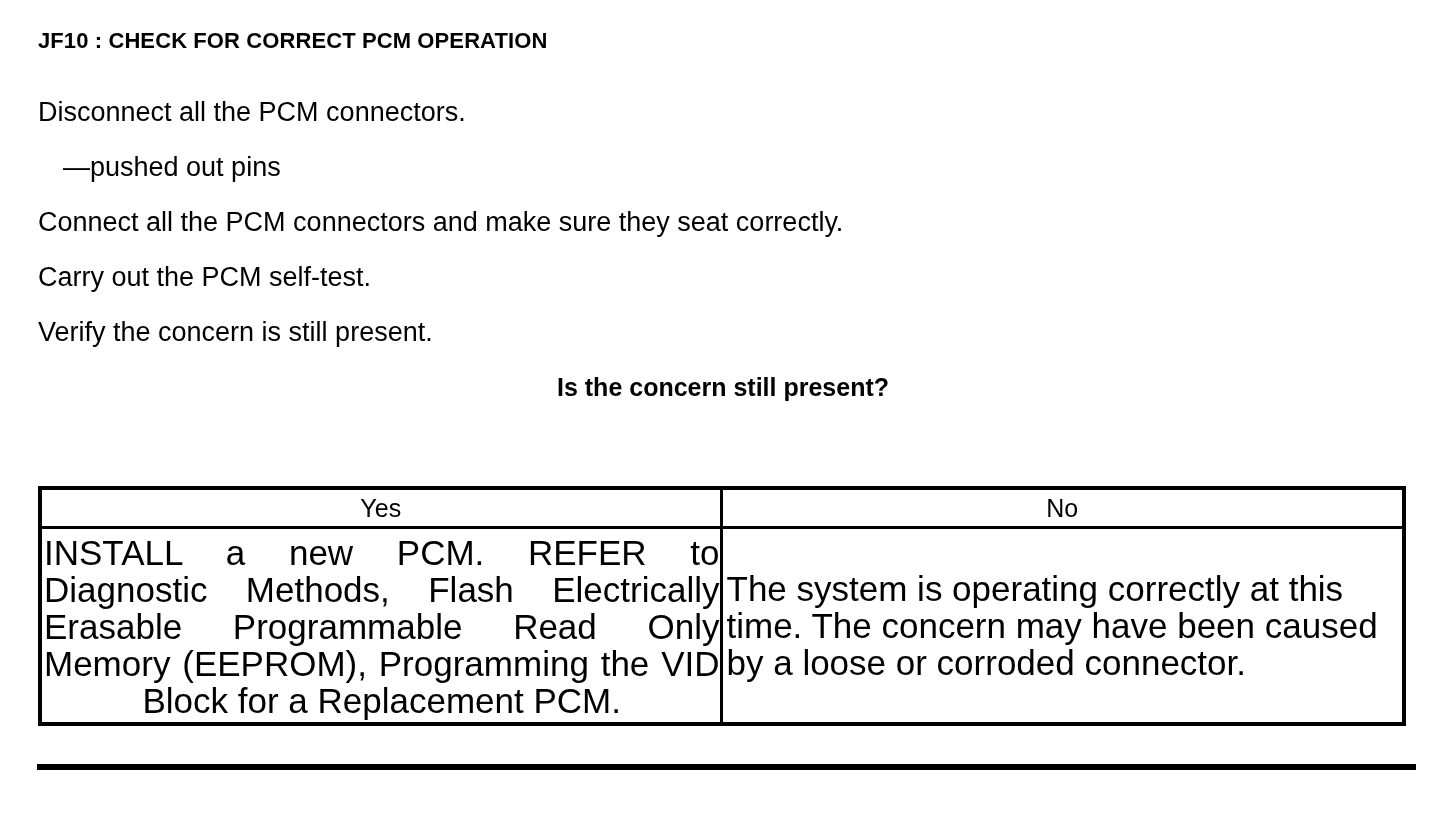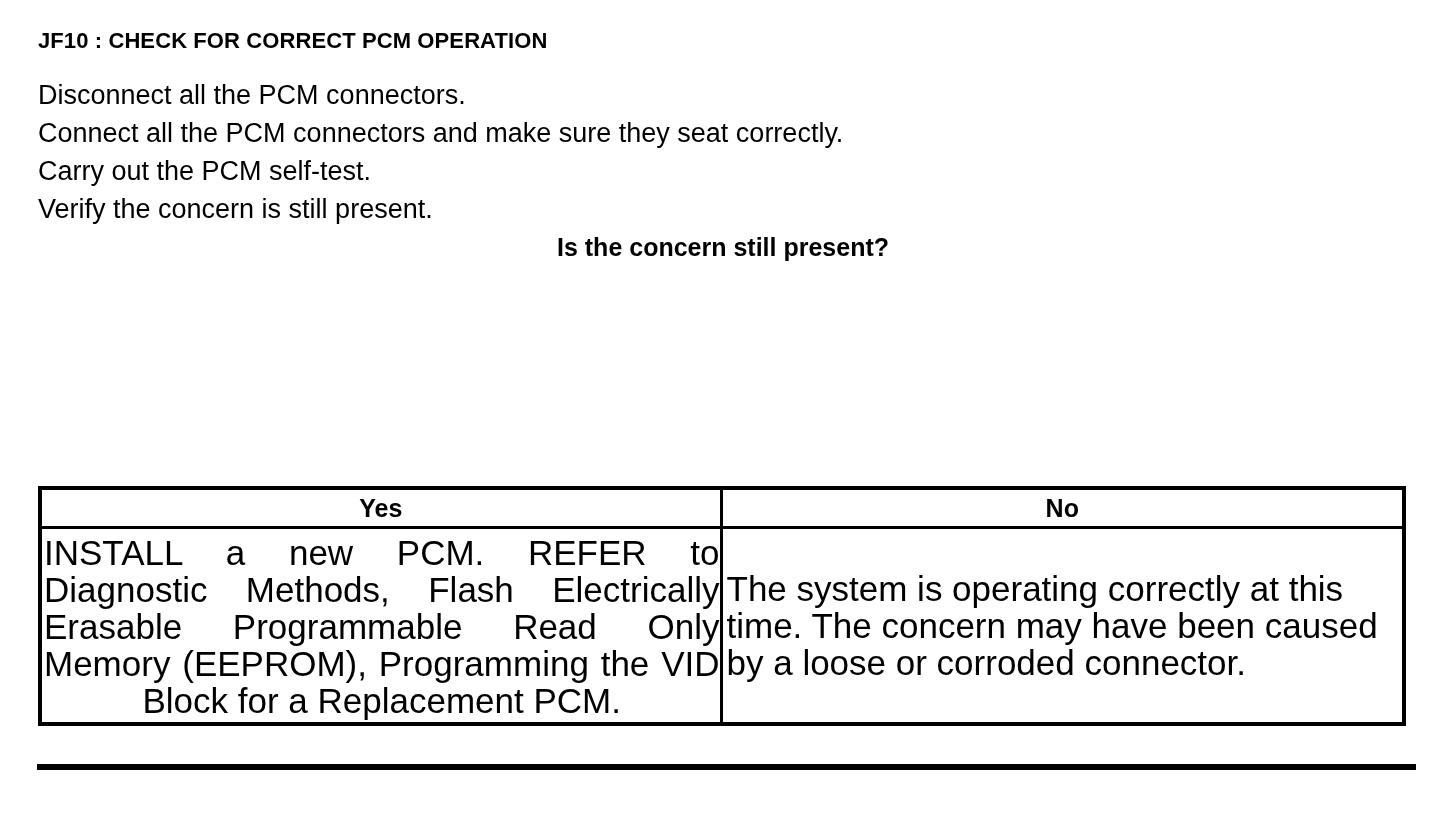--- a/index.html
+++ b/index.html
@@ -40,20 +40,21 @@
     position: absolute;
     left: 26px;
     top: 76px;
     width: 1370px;
   }
   .instr-line {
     font-size: 27px;
     line-height: 38px;
     white-space: nowrap;
     font-weight: normal;
+    margin-top: 17px;
   }
   .instr-line.bullet {
     padding-left: 25px;
   }
   .instr-line.bold {
     font-weight: bold;
     font-size: 25px;
     text-align: center;
   }
 
@@ -66,21 +67,21 @@
     border-collapse: collapse;
     table-layout: fixed;
     border: 4px solid #000;
   }
   .decision-table col.c-yes { width: 681px; }
   .decision-table col.c-no  { width: 683px; }
 
   .decision-table th {
     border: 3px solid #000;
     font-size: 25px;
-    font-weight: bold;
+    font-weight: normal;
     text-align: center;
     height: 36px;
     padding: 0;
     line-height: 36px;
   }
   .decision-table td {
     border: 3px solid #000;
     font-size: 35px;
     line-height: 37px;
     font-weight: normal;
@@ -112,20 +113,21 @@
 </style>
 </head>
 <body>
 
 <div class="page">
 
   <div class="step-title">JF10 : CHECK FOR CORRECT PCM OPERATION</div>
 
   <div class="instructions">
     <div class="instr-line">Disconnect all the PCM connectors.</div>
+    <div class="instr-line bullet">—pushed out pins</div>
     <div class="instr-line">Connect all the PCM connectors and make sure they seat correctly.</div>
     <div class="instr-line">Carry out the PCM self-test.</div>
     <div class="instr-line">Verify the concern is still present.</div>
     <div class="instr-line bold">Is the concern still present?</div>
   </div>
 
   <table class="decision-table">
     <colgroup>
       <col class="c-yes">
       <col class="c-no">

